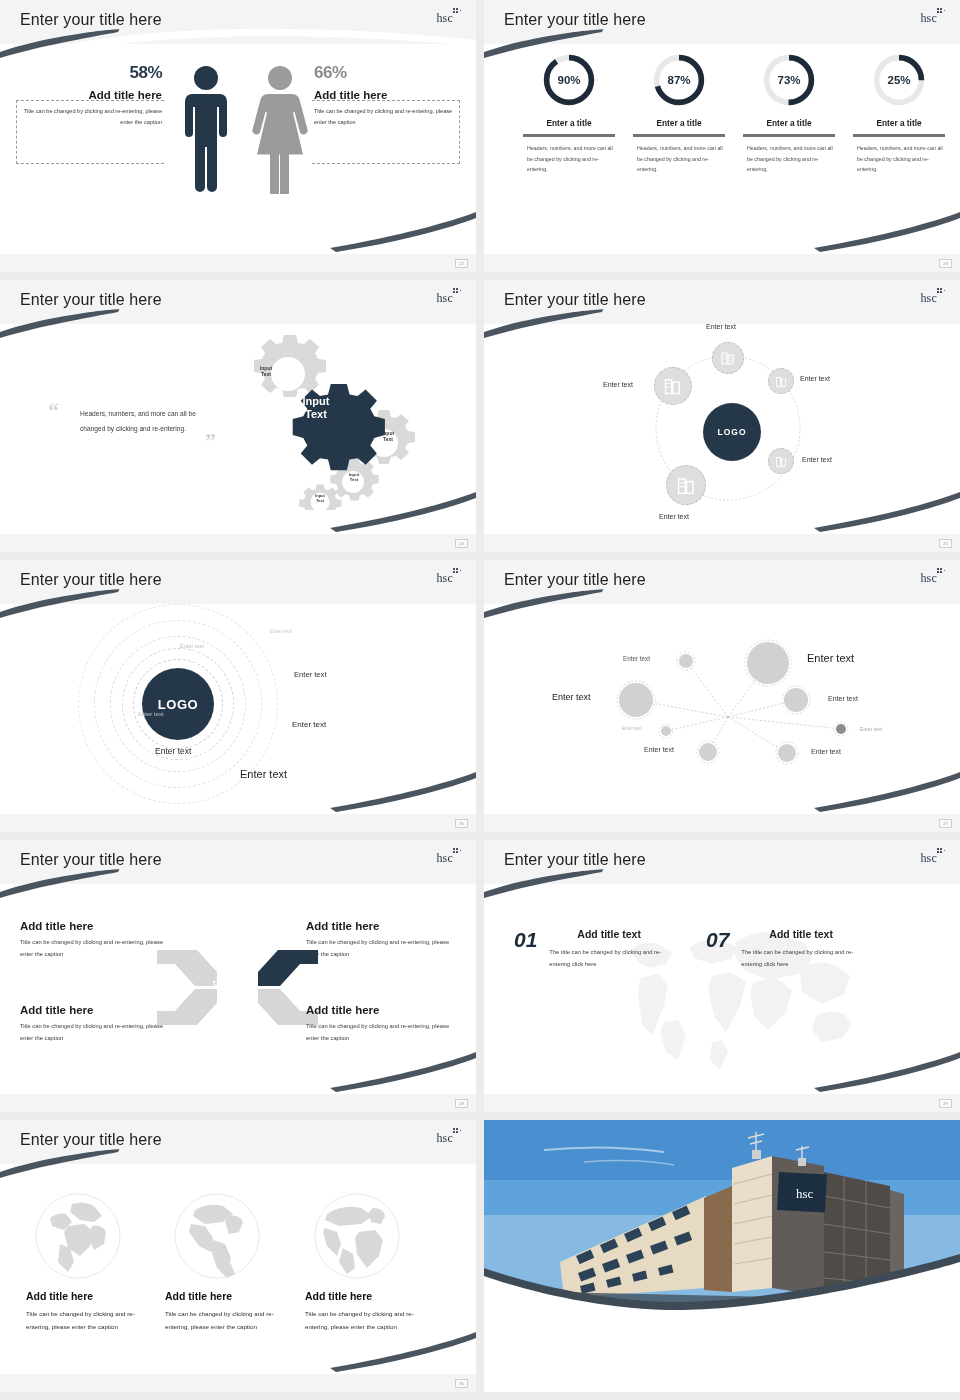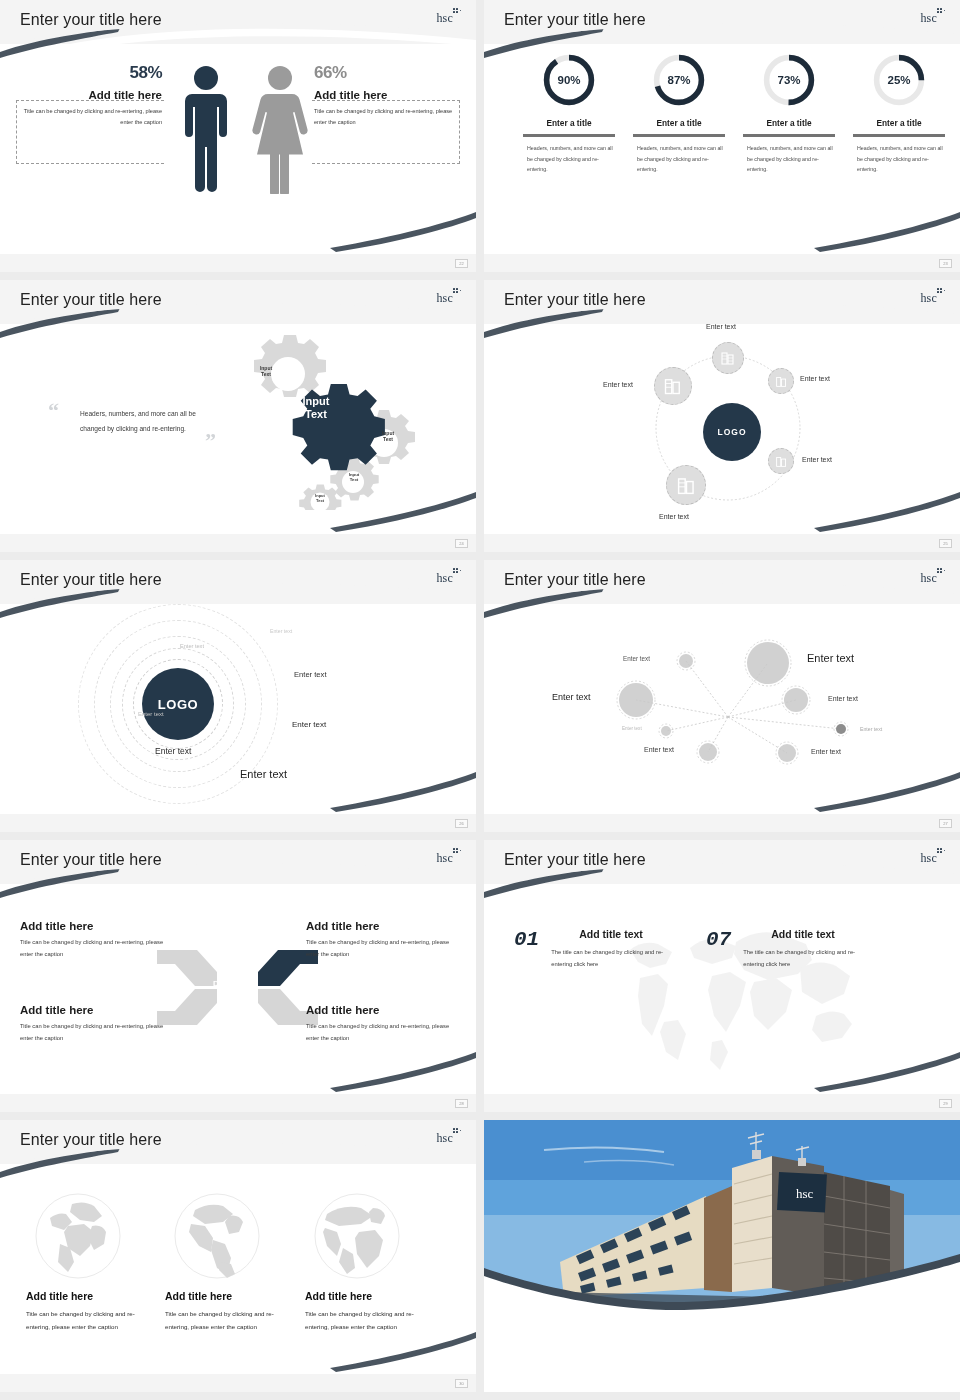--- a/index.html
+++ b/index.html
@@ -113,21 +113,21 @@
   .c-label { position:absolute; white-space:nowrap; }
   .net-label{ position:absolute; white-space:nowrap; }
 
   
   .x-h { font-size:11.5px; font-weight:bold; color:#1d1d1d; }
   .x-p { font-size:5.8px; color:#3b3b3b; line-height:2.0; margin-top:5px;}
   .x-blk { position:absolute; width:150px; }
   .x-letter { position:absolute; color:#fff; font-size:8px; font-weight:bold; }
 
   
-  .num { font-family:Liberation Mono, monospace; font-style:italic; font-weight:bold;
+  .num { font-family:Liberation Sans, sans-serif; font-style:italic; font-weight:bold;
          font-size:21px; color:#1d2b39; }
   .m-h { font-size:10.5px; font-weight:bold; color:#1d1d1d;margin-left:28px; }
   .m-p { font-size:5.8px; color:#3b3b3b; line-height:2.1; margin-top:6px;}
 
   
   .globe-col { position:absolute; width:120px; text-align:left; }
   .g-h { font-size:10.5px; font-weight:bold; color:#111; margin-top:6px;}
   .g-p { font-size:6.2px; color:#2e2e2e; line-height:2.1; margin-top:5px;}
 
   

